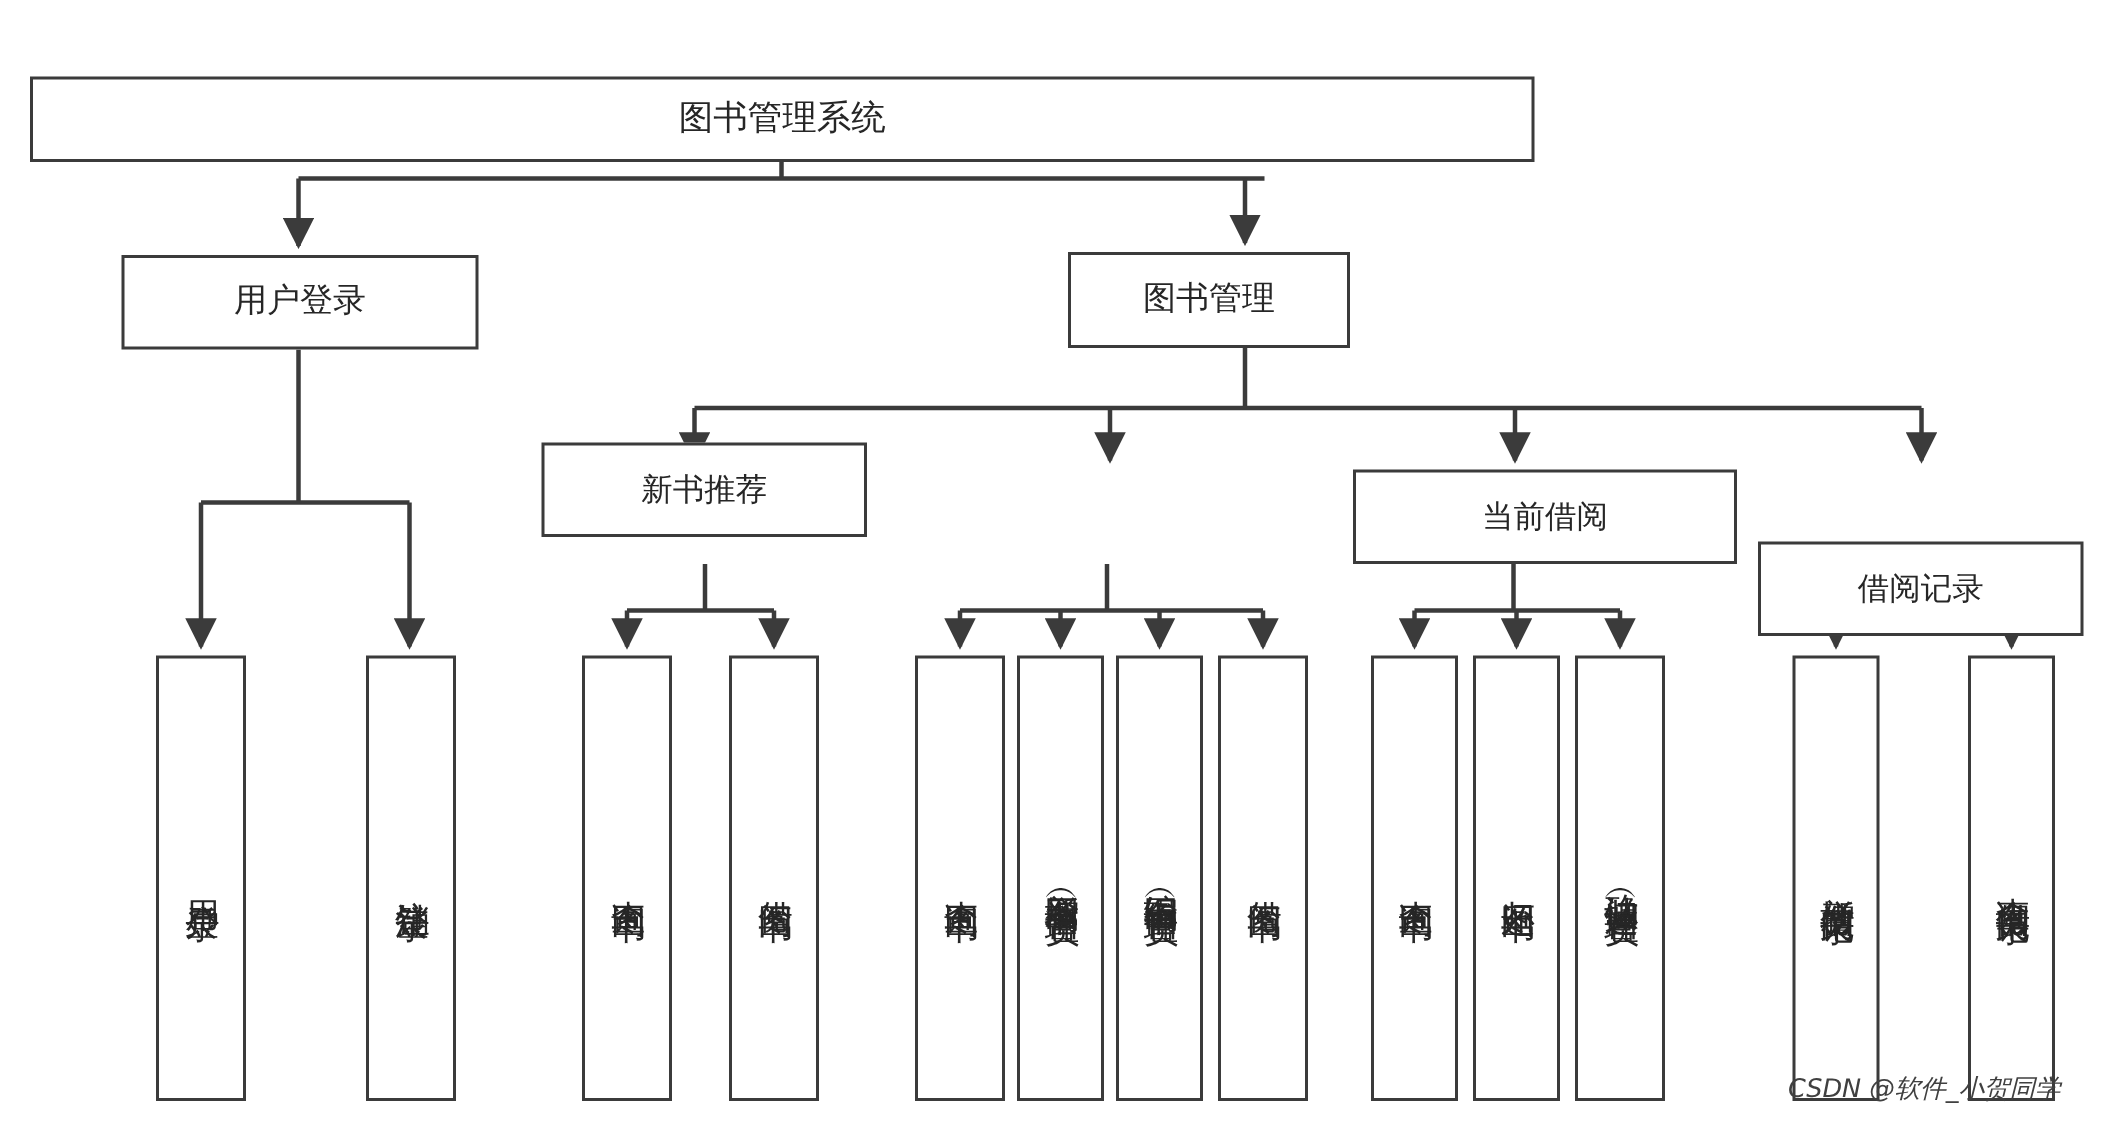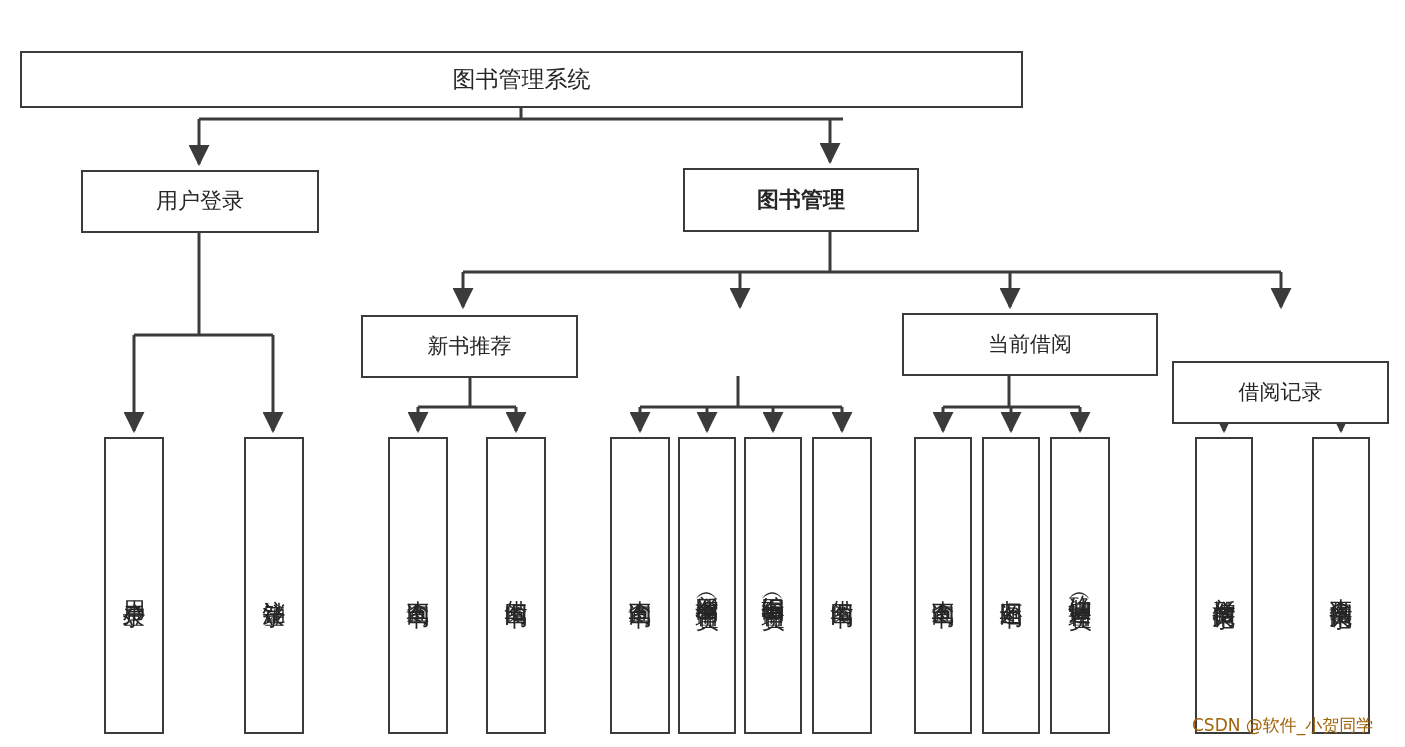--- a/index.html
+++ b/index.html
@@ -51,25 +51,26 @@
   .node-leaf .label {
     writing-mode: vertical-rl;
     text-orientation: upright;
     font-size: 23px;
     letter-spacing: 2px;
     line-height: 1;
     white-space: nowrap;
   }
   .watermark {
     position: absolute;
-    color: #a16207;
+    color: #404040;
     font-size: 17px;
     white-space: nowrap;
     z-index: 5;
     font-family: "DejaVu Sans", "Liberation Sans", sans-serif;
+    font-style: italic;
   }
 </style>
 </head>
 <body>
 
 <div id="canvas">
 
   <svg id="edges" viewBox="0 0 1405 747" xmlns="http://www.w3.org/2000/svg">
     <defs>
       <marker id="arrow" viewBox="0 0 10 10" refX="9" refY="5" markerWidth="7" markerHeight="7" orient="auto-start-reverse">
@@ -120,25 +121,25 @@
     </g>
   </svg>
 
   <div class="node node-root" style="left: 20px; top: 11px; width: 1003px; height: 57px; margin-top: 40px;">
     <span class="label">图书管理系统</span>
   </div>
 
   <div class="node node-l1" style="left: 81px; top: 170px; width: 238px; height: 63px;">
     <span class="label">用户登录</span>
   </div>
-  <div class="node node-l1" style="left: 683px; top: 168px; width: 236px; height: 64px; font-weight: bold;">
+  <div class="node node-l1" style="left: 712px; top: 168px; width: 188px; height: 64px;">
     <span class="label">图书管理</span>
   </div>
 
-  <div class="node node-l2" style="left: 361px; top: 315px; width: 217px; height: 63px;">
+  <div class="node node-l2" style="left: 361px; top: 295px; width: 217px; height: 63px;">
     <span class="label">新书推荐</span>
   </div>
   <div class="node node-l2" style="left: 902px; top: 313px; width: 256px; height: 63px;">
     <span class="label">当前借阅</span>
   </div>
   <div class="node node-l2" style="left: 1172px; top: 313px; width: 217px; height: 63px; margin-top: 48px;">
     <span class="label">借阅记录</span>
   </div>
 
   <div class="node node-leaf" style="left: 104px; top: 437px; width: 60px; height: 297px;">

